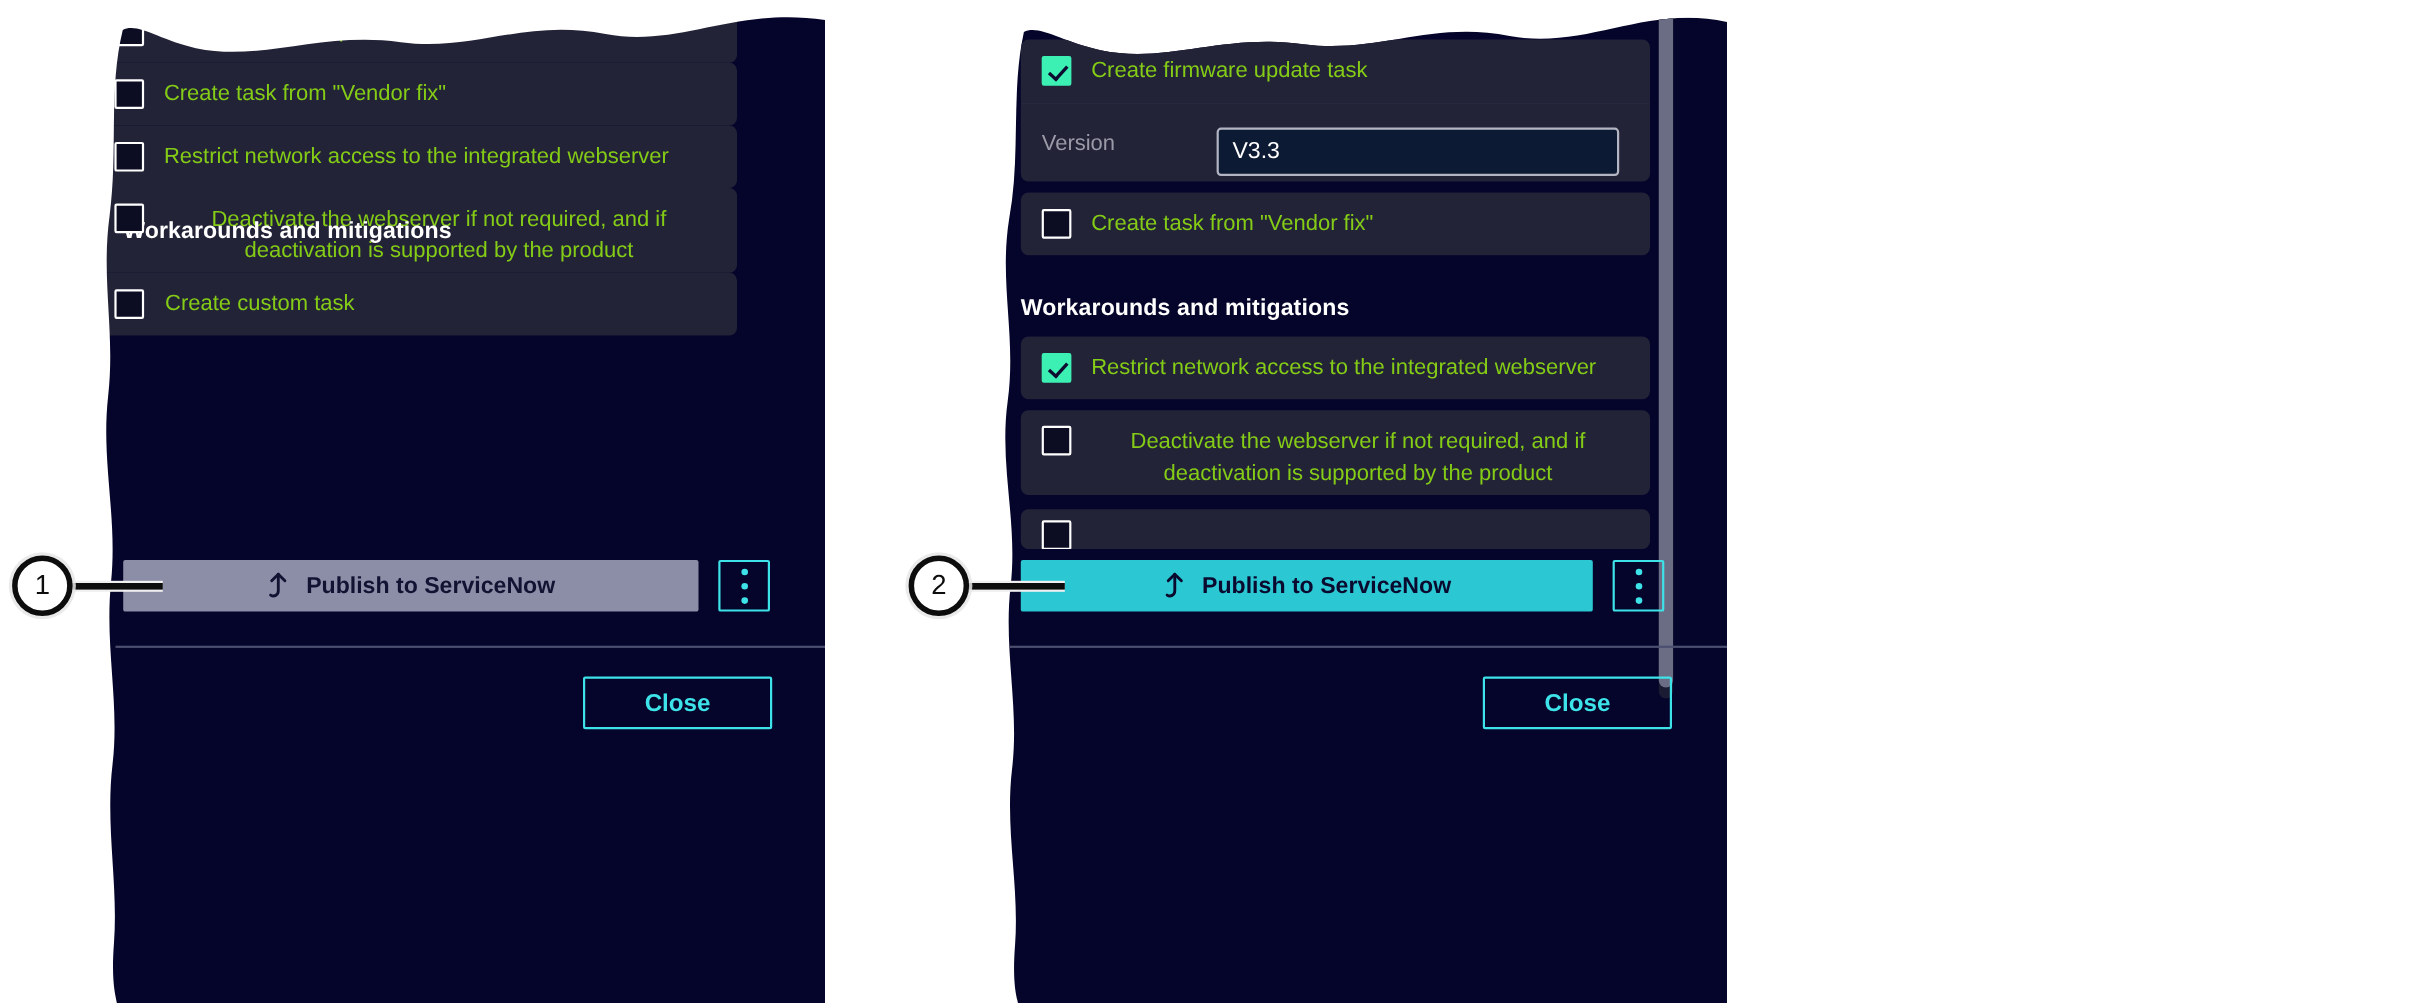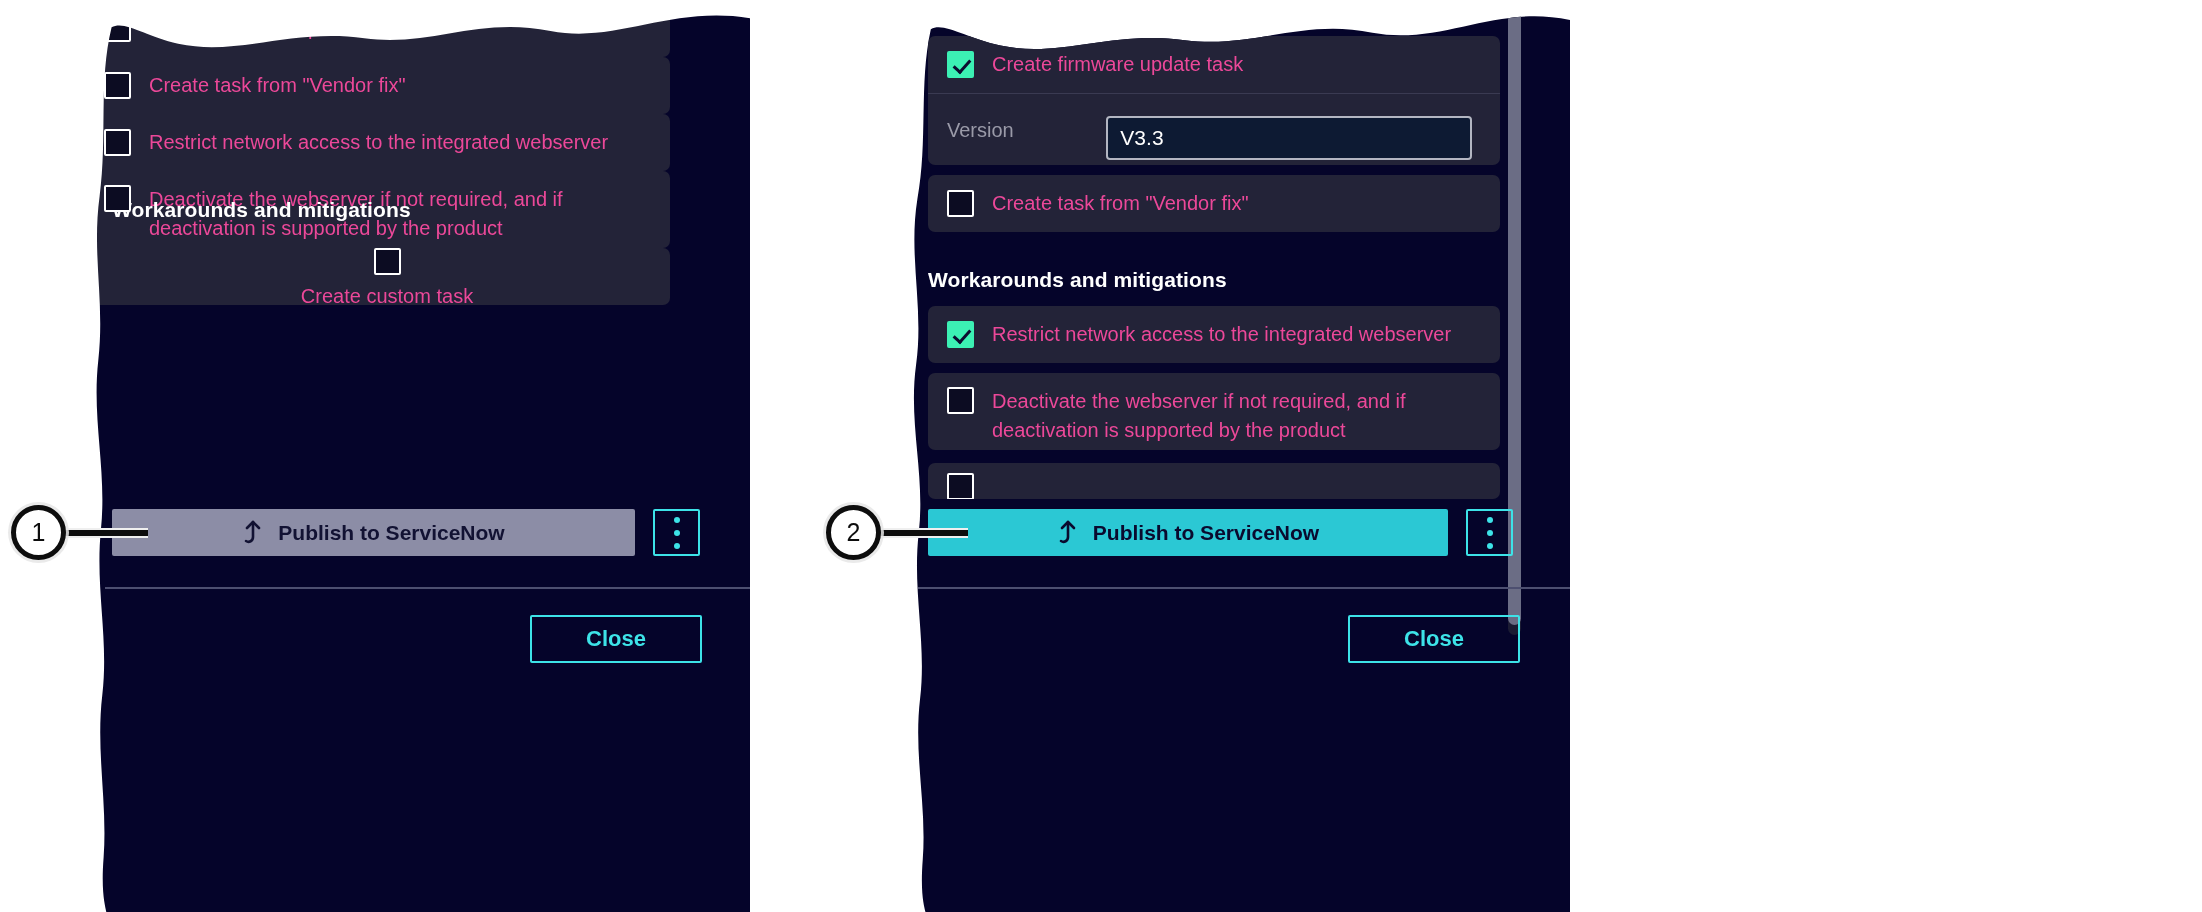--- a/index.html
+++ b/index.html
@@ -88,23 +88,24 @@
     left: 8px;
     top: 3px;
     width: 7px;
     height: 14px;
     border: solid #0c0c30;
     border-width: 0 3px 3px 0;
     transform: rotate(42deg);
   }
 
   .row-label {
-    color: #ec4899;
+    color: #84cc16;
     font-size: 20px;
     line-height: 27px;
+    text-align: center;
   }
   .row-label.two-line { line-height: 29px; }
 
   
   .subrow {
     background: #232338;
     display: flex;
     align-items: center;
     box-sizing: border-box;
     border-top: 1px solid #3a3a52;
@@ -297,21 +298,21 @@
     <div class="row" style="left:27px; top:236px; width:585px; height:57px; padding-left:19px; gap:18px;">
       <span class="cbox"></span>
       <span class="row-label">Restrict network access to the integrated webserver</span>
     </div>
 
     <div class="row tall" style="left:27px; top:303px; width:585px; height:77px; padding:14px 16px 0 19px; gap:18px;">
       <span class="cbox"></span>
       <span class="row-label two-line" style="max-width:500px;">Deactivate the webserver if not required, and if deactivation is supported by the product</span>
     </div>
 
-    <div class="row" style="left:27px; top:393px; width:585px; height:57px; padding-left:19px; gap:8px;flex-direction:column;">
+    <div class="row" style="left:27px; top:393px; width:585px; height:57px; padding-left:19px; gap:19px;">
       <span class="cbox"></span>
       <span class="row-label">Create custom task</span>
     </div>
 
     <div class="publish-bar" style="left:27px; top:509px; width:600px; gap:18px;">
       <button class="publish-btn disabled" style="width:523px;">
         <svg width="22" height="26" viewBox="0 0 22 26" aria-hidden="true">
           <path d="M11 2 L11 17 C11 21 7 23 4 21" fill="none" stroke="#121233" stroke-width="2.6" stroke-linecap="round"></path>
           <path d="M5 8 L11 2 L17 8" fill="none" stroke="#121233" stroke-width="2.6" stroke-linecap="round" stroke-linejoin="round"></path>
         </svg>

